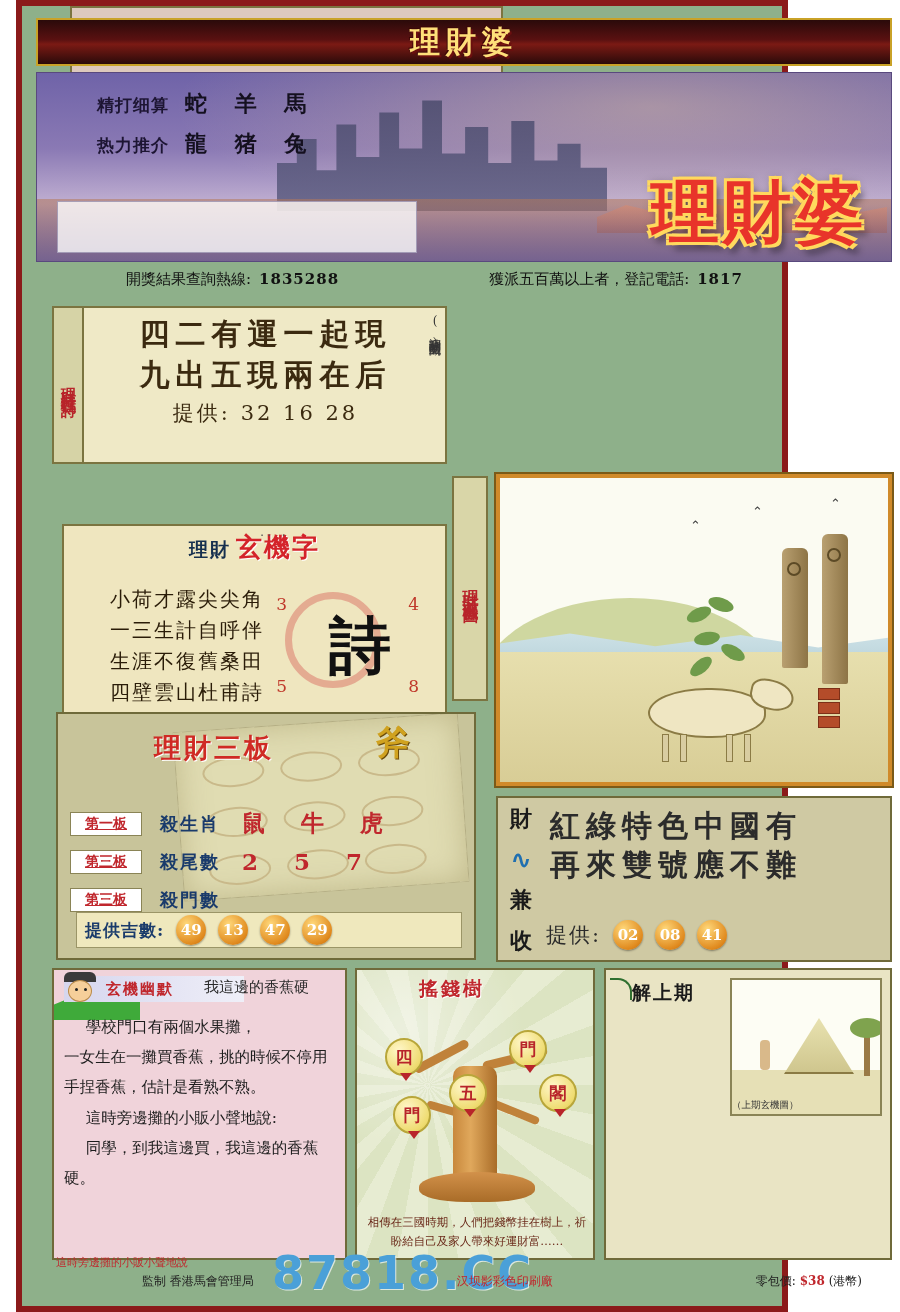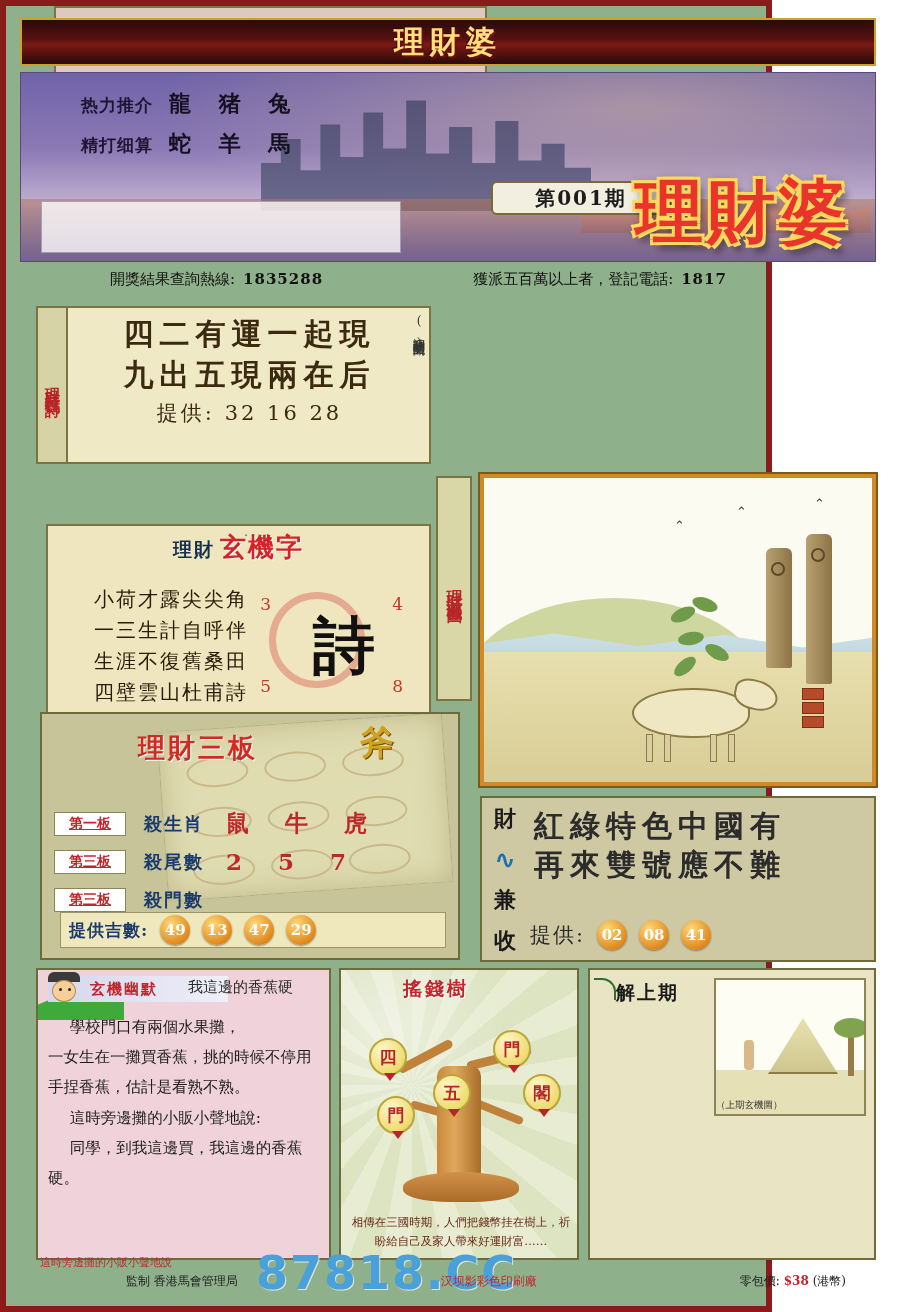--- a/index.html
+++ b/index.html
@@ -5,21 +5,21 @@
   * { box-sizing: border-box; }
   html, body { margin:0; padding:0; }
   body {
     width:900px; height:1312px;
     font-family:"DejaVu Sans", sans-serif;
     background:#ffffff;
     position:relative;
     overflow:hidden;
   }
   #page {
-    position:absolute; left:0; top:0; width:772px; height:1312px;
+    position:absolute; left:16px; top:0; width:772px; height:1312px;
     background:#8eb08a;
     border:6px solid #8b1a1a;
     padding-left:48px;
   }
   
   .masthead {
     position:absolute; left:14px; top:12px; width:856px; height:48px;
     background:linear-gradient(#2a0a0a,#5a1111 45%,#7b1a14 55%,#2a0a0a);
     border:2px solid #c9a227;
     display:flex; align-items:center; justify-content:center;
@@ -453,30 +453,29 @@
     <div class="title">理財婆</div>
   </div>
 
   <div class="banner">
     <div class="skyline"></div>
     <div class="bridge"></div>
     <div class="white-strip"></div>
 
     <div class="banner-left-lines">
       <div class="bl-row">
+        <span class="bl-label">精打细算</span>
+        <span class="bl-vals">蛇 羊 馬</span>
+      </div>
+      <div class="bl-row">
         <span class="bl-label">热力推介</span>
         <span class="bl-vals">龍 猪 兔</span>
       </div>
-      <div class="bl-row">
-        <span class="bl-label">精打细算</span>
-        <span class="bl-vals">蛇 羊 馬</span>
-      </div>
-    </div>
-
-    <div class="issue-box">第001期</div>
+    </div>
+
     <div class="big-logo">理財婆</div>
   </div>
 
   <div class="hotline-row">
     <span class="h1">開獎結果查詢熱線:</span>
     <span style="margin-left:8px"><b>1835288</b></span>
     <span class="h2">獲派五百萬以上者，登記電話:</span>
     <span style="margin-left:8px"><b>1817</b></span>
   </div>
 

